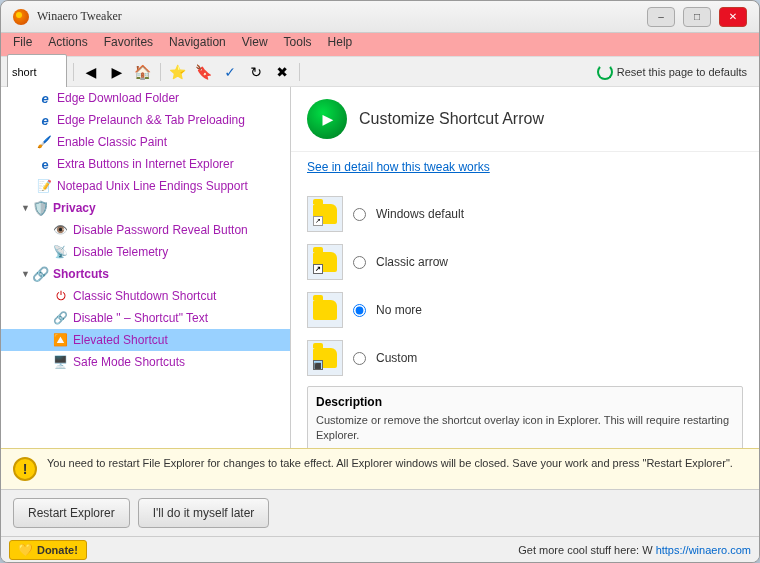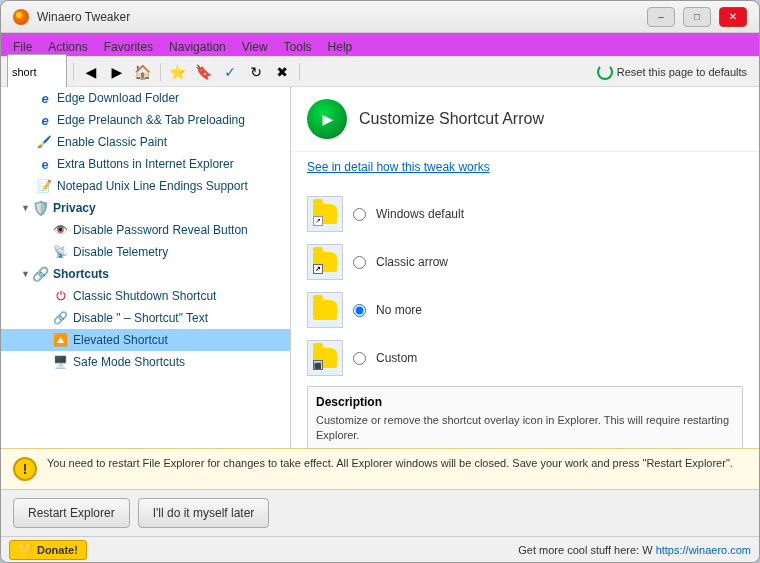--- a/index.html
+++ b/index.html
@@ -40,43 +40,44 @@
       position: absolute;
       top: 3px; left: 3px;
       width: 6px; height: 6px;
       background: #ffcc00;
       border-radius: 50%;
     }
     .title-bar-text {
       flex: 1;
       font-size: 12px;
       color: #333;
+      font-family: Liberation Serif, serif;
     }
     .title-bar-controls {
       display: flex;
       gap: 8px;
     }
     .title-btn {
       width: 28px; height: 20px;
       background: #e0e0e0;
       border: 1px solid #aaa;
       border-radius: 4px;
       display: flex; align-items: center; justify-content: center;
       cursor: pointer;
       font-size: 10px;
       color: #444;
     }
     .title-btn.close { background: #e81123; color: white; border-color: #c0392b; }
 
     
     .menu-bar {
-      background: #d946ef;
+      background: #fca5a5;
       height: 24px;
       display: flex;
-      align-items: flex-end;
+      align-items: flex-start;
       padding: 0 4px;
       border-bottom: 1px solid #ddd;
       flex-shrink: 0;
     }
     .menu-item {
       padding: 2px 8px;
       cursor: pointer;
       border-radius: 3px;
       font-size: 12px;
       color: #333;
@@ -147,21 +148,21 @@
       text-overflow: ellipsis;
     }
     .tree-item.selected { background: #99d1ff; }
     .tree-item-inner {
       display: flex;
       align-items: center;
       padding: 1px 4px;
     }
     .tree-indent { display: inline-block; width: 16px; flex-shrink: 0; }
     .tree-icon { width: 16px; height: 16px; flex-shrink: 0; margin-right: 4px; display: flex; align-items: center; justify-content: center; }
-    .tree-label { font-size: 12px; color: #0c4a6e; }
+    .tree-label { font-size: 12px; color: #a21caf; }
     .expand-arrow { font-size: 9px; color: #666; width: 12px; flex-shrink: 0; }
 
     
     .section-header {
       display: flex;
       align-items: center;
       padding: 3px 4px;
       cursor: pointer;
       font-weight: bold;
     }

